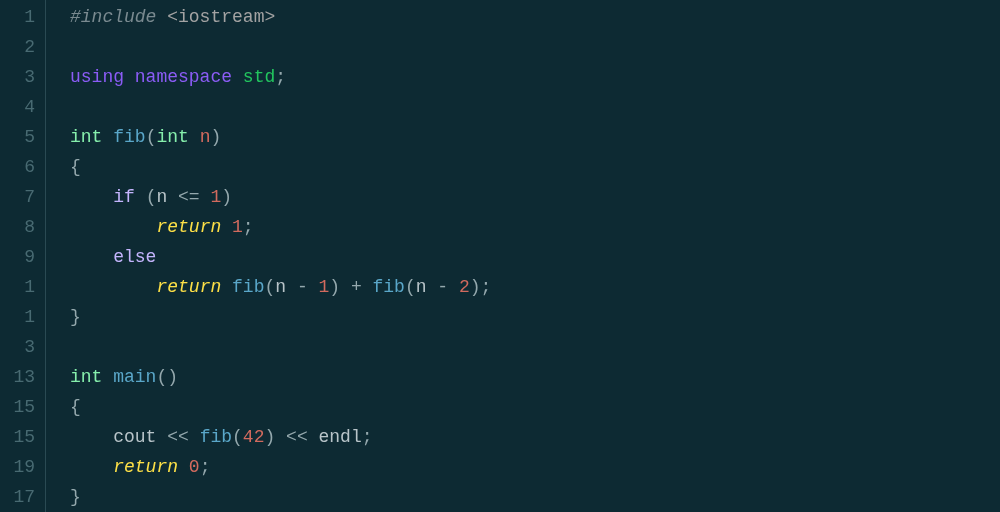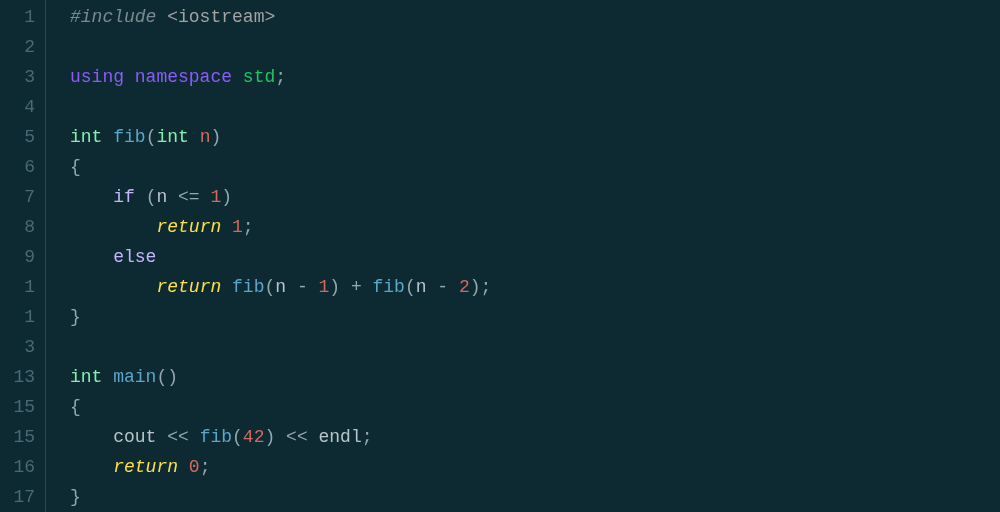--- a/index.html
+++ b/index.html
@@ -57,16 +57,16 @@
     <div>6</div>
     <div>7</div>
     <div>8</div>
     <div>9</div>
     <div>1</div>
     <div>1</div>
     <div>3</div>
     <div>13</div>
     <div>15</div>
     <div>15</div>
-    <div>16</div>
+    <div>19</div>
     <div>17</div>
   </div>
 <div class="editor" id="editor"><div><span class="kw-preproc">#include </span><span class="string-hdr">&lt;iostream&gt;</span></div><div>&nbsp;</div><div><span class="kw-using">using </span><span class="kw-using">namespace </span><span class="ns">std</span><span class="punct">;</span></div><div>&nbsp;</div><div><span class="kw-type">int </span><span class="fn">fib</span><span class="punct">(</span><span class="kw-type">int </span><span class="param">n</span><span class="punct">)</span></div><div><span class="punct">{</span></div><div><span class="ident">    </span><span class="kw-ctrl">if </span><span class="punct">(</span><span class="ident">n </span><span class="op">&lt;= </span><span class="num">1</span><span class="punct">)</span></div><div><span class="ident">        </span><span class="kw-ret">return </span><span class="num">1</span><span class="punct">;</span></div><div><span class="ident">    </span><span class="kw-ctrl">else</span></div><div><span class="ident">        </span><span class="kw-ret">return </span><span class="call">fib</span><span class="punct">(</span><span class="ident">n </span><span class="op">- </span><span class="num">1</span><span class="punct">) </span><span class="op">+ </span><span class="call">fib</span><span class="punct">(</span><span class="ident">n </span><span class="op">- </span><span class="num">2</span><span class="punct">)</span><span class="punct">;</span></div><div><span class="punct">}</span></div><div>&nbsp;</div><div><span class="kw-type">int </span><span class="fn">main</span><span class="punct">()</span></div><div><span class="punct">{</span></div><div><span class="ident">    </span><span class="ident">cout </span><span class="op">&lt;&lt; </span><span class="call">fib</span><span class="punct">(</span><span class="num">42</span><span class="punct">) </span><span class="op">&lt;&lt; </span><span class="ident">endl</span><span class="punct">;</span></div><div><span class="ident">    </span><span class="kw-ret">return </span><span class="num">0</span><span class="punct">;</span></div><div><span class="punct">}</span></div></div>
 
 </body></html>

